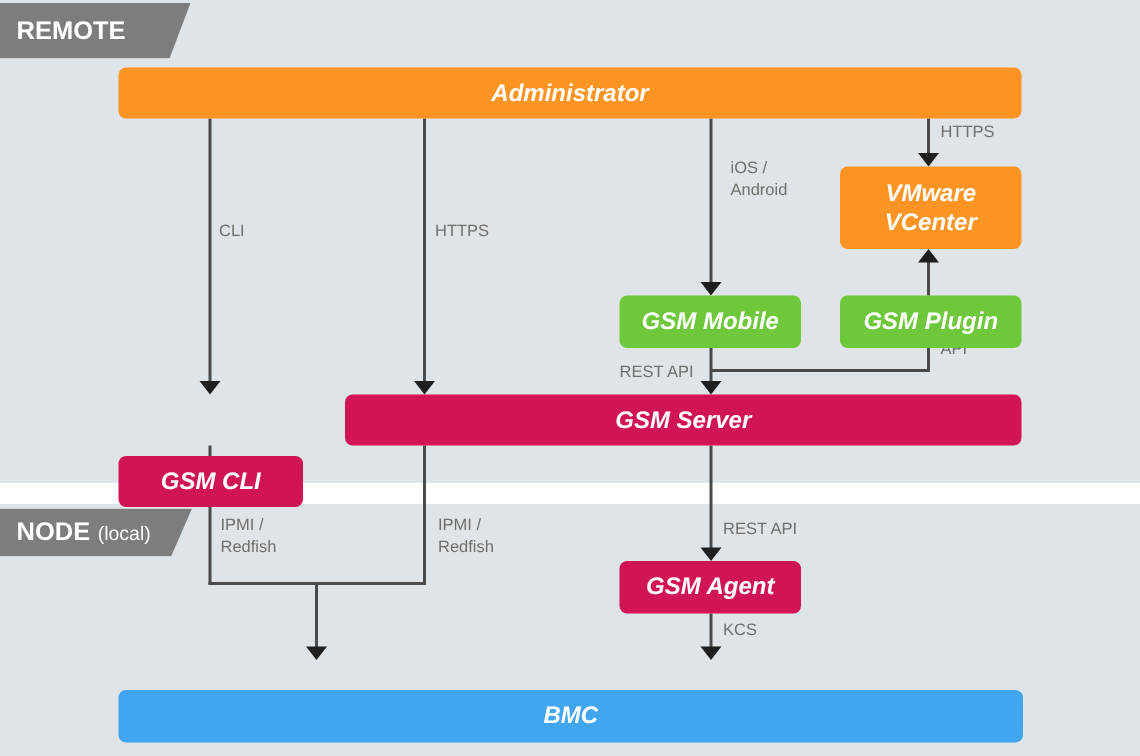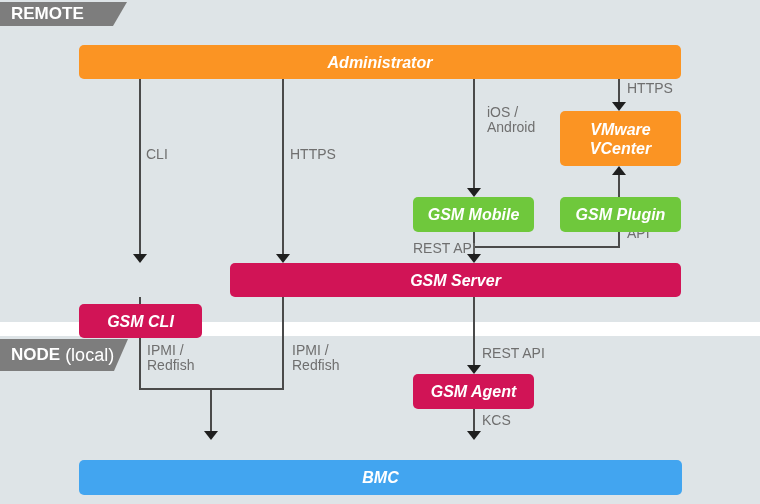--- a/index.html
+++ b/index.html
@@ -20,38 +20,38 @@
   .crimson{background:#d11456}
   .blue{background:#42a5f0}
   .vline{position:absolute;width:2px;background:#4a4a4a}
   .hline{position:absolute;height:2px;background:#4a4a4a}
   .arr-d{position:absolute;width:0;height:0;
     border-left:7px solid transparent;border-right:7px solid transparent;
     border-top:9px solid #1f1f1f}
   .arr-u{position:absolute;width:0;height:0;
     border-left:7px solid transparent;border-right:7px solid transparent;
     border-bottom:9px solid #1f1f1f}
-  .elabel{position:absolute;color:#6f6f6f;font-size:14px;line-height:15px;white-space:nowrap}
+  .elabel{position:absolute;color:#6f6f6f;font-size:11px;line-height:15px;white-space:nowrap}
   .tag{
     position:absolute;left:0;background:#7d7d7d;color:#ffffff;
     display:flex;align-items:center;padding-left:11px;box-sizing:border-box;
     font-weight:bold;font-size:17px;
     clip-path:polygon(0 0,100% 0,calc(100% - 14px) 100%,0 100%);
   }
-  .tag .suffix{font-weight:normal;font-size:18px;margin-left:5px}
+  .tag .suffix{font-weight:normal;font-size:13px;margin-left:5px}
   .band{position:absolute;left:0;top:322px;width:760px;height:14px;background:#ffffff}
 </style>
 </head>
 <body>
 
 <div class="stage">
 
   <div class="band"></div>
 
-  <div class="tag" style="top:2px;width:127px;height:24px;">
+  <div class="tag" style="top:2px;width:127px;height:37px;">
     <span>REMOTE</span>
   </div>
   <div class="tag" style="top:339px;width:128px;height:32px;">
     <span>NODE</span>
     <span class="suffix">(local)</span>
   </div>
 
   <div class="vline" style="left:139px;top:79px;height:176px;"></div>
   <div class="arr-d" style="left:133px;top:254px;"></div>
 

